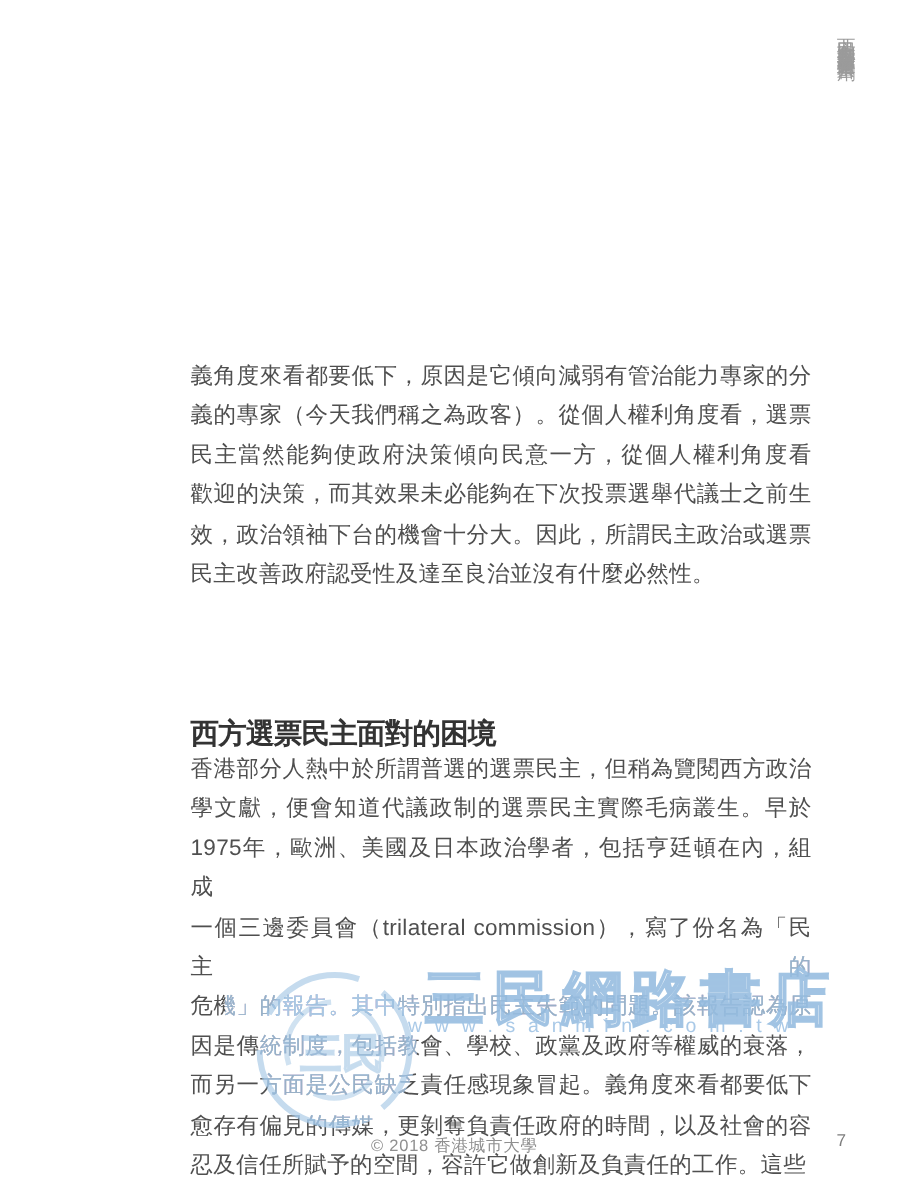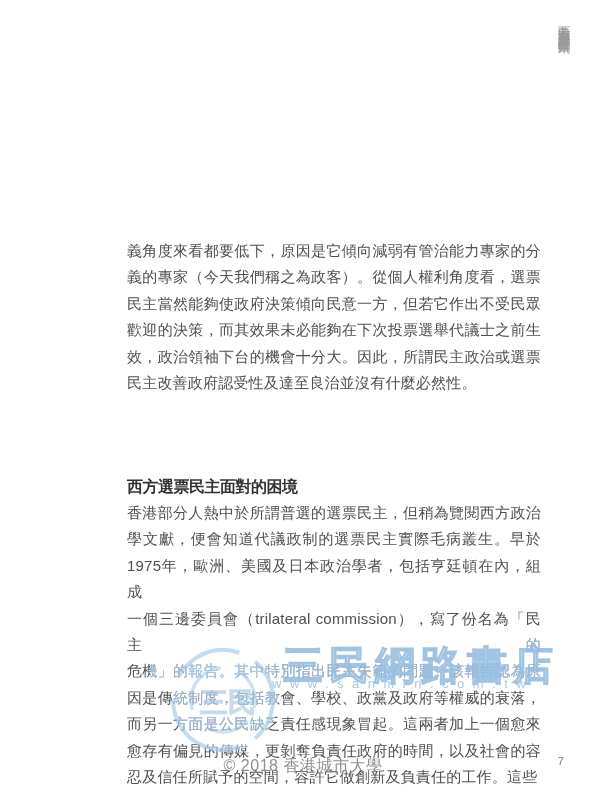--- a/index.html
+++ b/index.html
@@ -35,32 +35,32 @@
   .para-1 { top:238px; }
   .para-2 { top:500px; }
   .jline { text-align:justify; text-align-last:justify; }
   .jline.last { text-align-last:left;font-family:Liberation Serif, serif; }
 
   .section-heading {
     position:absolute;
     left:127px; top:461px;
     font-family:"Liberation Serif","DejaVu Serif",serif;
     font-weight:bold;
-    font-size:16px;
+    font-size:19px;
     letter-spacing:-0.5px;
     color:#333333;
     line-height:26px;
   }
 
   
   .footer-copyright {
     position:absolute;
     left:0; right:0; top:756px;
     text-align:center;
-    font-size:16px;
+    font-size:11px;
     color:#8f8f8f;
     letter-spacing:0.5px;
   }
   .page-number {
     position:absolute;
     top:755px; right:42px;
     font-size:11.5px;
     color:#7d7d7d;
   }
 
@@ -86,36 +86,36 @@
 </head>
 <body>
 
 <div class="page">
 
   <div class="side-title">西方民主制度是靈丹妙藥還是興奮劑？</div>
 
   <div class="para para-1">
       <div class="jline">義角度來看都要低下，原因是它傾向減弱有管治能力專家的分</div>
       <div class="jline">義的專家（今天我們稱之為政客）。從個人權利角度看，選票</div>
-      <div class="jline">民主當然能夠使政府決策傾向民意一方，但若它作出不受民眾</div>
+      <div class="jline">民主當然能夠使政府決策傾向民意一方，從個人權利角度看</div>
       <div class="jline">歡迎的決策，而其效果未必能夠在下次投票選舉代議士之前生</div>
       <div class="jline">效，政治領袖下台的機會十分大。因此，所謂民主政治或選票</div>
       <div class="jline last">民主改善政府認受性及達至良治並沒有什麼必然性。</div>
     </div>
 
   <h2 class="section-heading">西方選票民主面對的困境</h2>
 
   <div class="para para-2">
       <div class="jline">香港部分人熱中於所謂普選的選票民主，但稍為覽閱西方政治</div>
       <div class="jline">學文獻，便會知道代議政制的選票民主實際毛病叢生。早於</div>
       <div class="jline">1975年，歐洲、美國及日本政治學者，包括亨廷頓在內，組成</div>
       <div class="jline">一個三邊委員會（trilateral commission），寫了份名為「民主的</div>
       <div class="jline">危機」的報告。其中特別指出民主失範的問題。該報告認為原</div>
       <div class="jline">因是傳統制度，包括教會、學校、政黨及政府等權威的衰落，</div>
-      <div class="jline">而另一方面是公民缺乏責任感現象冒起。這兩者加上一個愈來</div>
+      <div class="jline">而另一方面是公民缺乏責任感現象冒起。義角度來看都要低下</div>
       <div class="jline">愈存有偏見的傳媒，更剝奪負責任政府的時間，以及社會的容</div>
       <div class="jline last">忍及信任所賦予的空間，容許它做創新及負責任的工作。這些</div>
     </div>
 
   <div class="wm-band wm-band-text"></div>
   <div class="wm-band wm-band-logo"></div>
 
   <svg class="wm-svg" viewBox="0 0 440 135" xmlns="http://www.w3.org/2000/svg">
     <g>
       <circle cx="75" cy="72" r="50" fill="none" stroke="rgba(150,190,224,0.55)" stroke-width="4" stroke-dasharray="70 18 95 25" transform="rotate(-30 75 72)"></circle>

